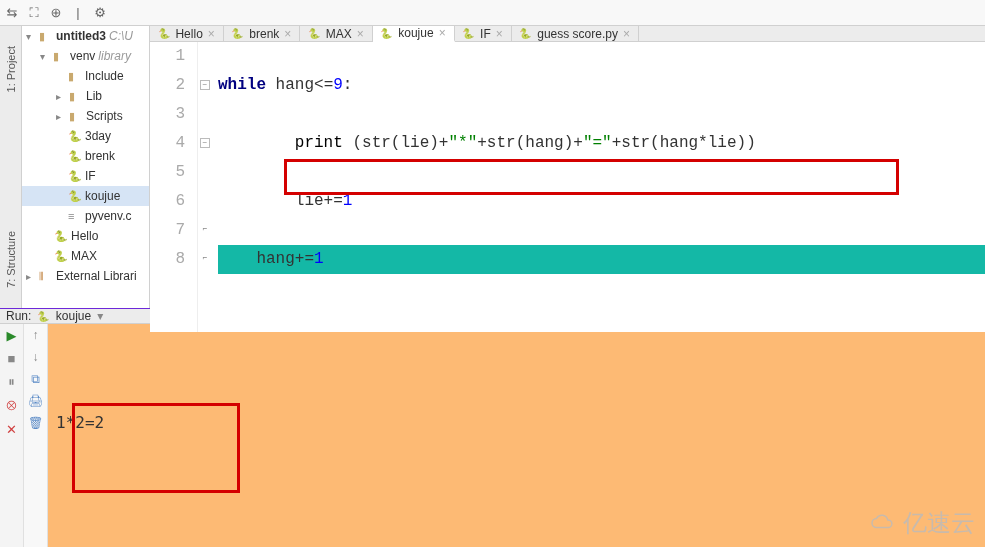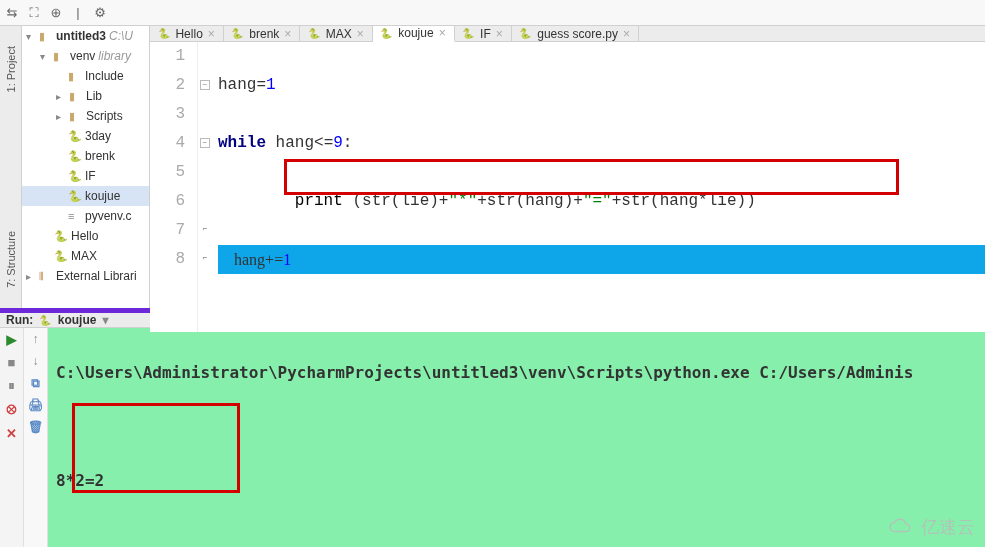--- a/index.html
+++ b/index.html
@@ -29,31 +29,31 @@
   .code-wrap { flex: 1; display: flex; background: #fff; font-family: "Consolas","Courier New",monospace; font-size: 16px; line-height: 29px; position: relative; }
   .ln-col { width: 48px; text-align: right; color: #aaa; padding-right: 12px; background: #fff; border-right: 1px solid #eee; }
   .fold-col { width: 16px; background: #fff; position: relative; }
   .fold-mark { position: absolute; left: 2px; width: 10px; height: 10px; border: 1px solid #bbb; font-size: 8px; line-height: 8px; text-align: center; color: #888; }
   .code-col { flex: 1; padding-left: 4px; position: relative; white-space: pre; }
   .code-line { height: 29px; }
   .kw { color: #000080; font-weight: bold; }
   .num { color: #0000ff; }
   .str { color: #008000; }
   .fn { color: #000; }
-  .hl-line { background: #0ea5e9; font-family: Liberation Serif, serif; }
+  .hl-line { background: #14b8a6; }
   .red-box-code { position: absolute; border: 3px solid #d40000; pointer-events: none; top: 159px; left: 284px; width: 615px; height: 36px; }
-  .bottom-panel { height: 239px; border-top: 5px solid #6d28d9; display: flex; flex-direction: column; background: #86efac; font-weight: bold; }
+  .bottom-panel { height: 239px; border-top: 1px solid #6d28d9; display: flex; flex-direction: column; background: #fdba74; }
   .run-header { height: 22px; background: #ececec; border-bottom: 1px solid #d0d0d0; display: flex; align-items: center; padding: 0 6px; gap: 6px; font-size: 12px; }
   .run-body { flex: 1; display: flex; }
   .run-gutter { width: 24px; background: #f4f4f4; border-right: 1px solid #e0e0e0; display: flex; flex-direction: column; align-items: center; padding-top: 4px; gap: 8px; }
   .run-gutter .ic { font-size: 13px; cursor: pointer; }
   .run-gutter2 { width: 24px; background: #f8f8f8; border-right: 1px solid #e0e0e0; display: flex; flex-direction: column; align-items: center; padding-top: 4px; gap: 8px; }
   .console { flex: 1; font-family: "Consolas","SimSun",monospace; font-size: 16px; line-height: 27px; padding: 4px 8px; white-space: pre; position: relative; overflow: hidden; }
   .red-box-out { position: absolute; border: 3px solid #d40000; pointer-events: none; top: 94px; left: 74px; width: 168px; height: 90px; }
-  .watermark { position: absolute; right: 10px; bottom: 8px; font-size: 18px; color: #bbb; font-family: sans-serif; display: flex; align-items: center; gap: 4px; opacity: .8; }
+  .watermark { position: absolute; right: 10px; bottom: 8px; font-size: 24px; color: #bbb; font-family: sans-serif; display: flex; align-items: center; gap: 4px; opacity: .8; }
   .watermark svg { width: 30px; height: 20px; }
 </style>
 </head>
 <body>
 
 <div class="ide">
   <div class="topbar">
     <span class="icon">⇆</span>
     <span class="icon">⛶</span>
     <span class="icon">⊕</span>
@@ -174,23 +174,23 @@
             <div>7</div>
             <div>8</div>
         </div>
         <div class="fold-col">
           <div class="fold-mark" style="top:38px">−</div>
           <div class="fold-mark" style="top:96px">−</div>
           <div class="fold-mark" style="top:183px;border:none">⌐</div>
           <div class="fold-mark" style="top:212px;border:none">⌐</div>
         </div>
         <div class="code-col">
-<div class="code-line"><span>hang</span><span>=</span><span class="num">1</span></div>
 <div class="code-line"><span class="kw">while</span><span> hang&lt;=</span><span class="num">9</span><span>:</span></div>
 <div class="code-line"><span>        </span><span class="fn">print</span><span> (str(lie)+</span><span class="str">"*"</span><span>+str(hang)+</span><span class="str">"="</span><span>+str(hang*lie))</span></div>
+<div class="code-line"><span>        lie+=</span><span class="num">1</span></div>
 <div class="code-line hl-line"><span>    hang+=</span><span class="num">1</span></div>
         </div>
       </div>
     </div>
   </div>
 
   <div class="bottom-panel">
     <div class="run-header">
       <span>Run:</span>
       <span class="ico py-ico">🐍</span>
@@ -206,23 +206,22 @@
         <span class="ic" style="color:#d04040">✕</span>
       </div>
       <div class="run-gutter2">
         <span class="ic" style="color:#888">↑</span>
         <span class="ic" style="color:#888">↓</span>
         <span class="ic" style="color:#5a8ac6">⧉</span>
         <span class="ic" style="color:#5a8ac6">🖨</span>
         <span class="ic" style="color:#5a8ac6">🗑</span>
       </div>
       <div class="console">
-<div>C:\Users\Administrator\PycharmProjects\untitled3\venv\Scripts\python.exe C:/Users/Adminis</div>
 <div>&nbsp;</div>
-<div>8*2=2</div>
+<div>1*2=2</div>
 
 
 
       </div>
     </div>
   </div>
 </div>
 
 <div class="red-box-code"></div>
 <div class="red-box-out" style="top:403px;left:72px"></div>

